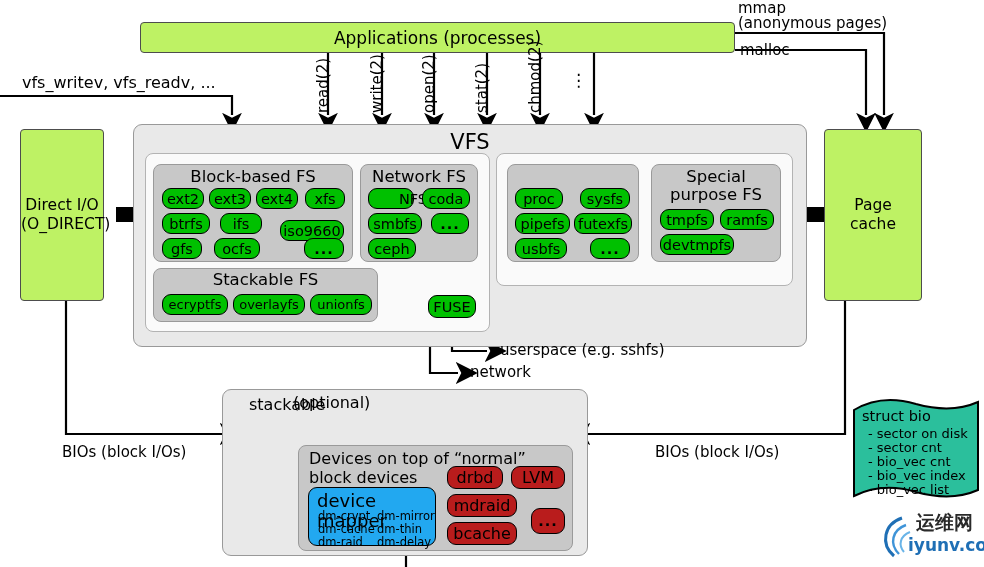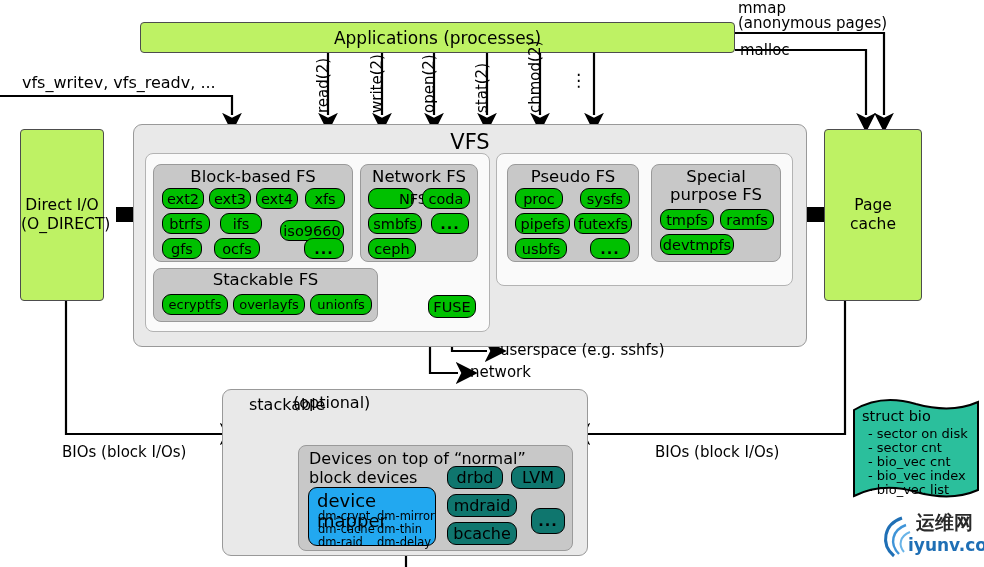--- a/index.html
+++ b/index.html
@@ -15,21 +15,21 @@
   .rr-grey{border:1.4px solid #9a9a9a;border-radius:8px;background:#c8c8c8;}
 
   .ctr{display:flex;align-items:center;justify-content:center;text-align:center;}
   .grouptitle{position:absolute;left:0;right:0;text-align:center;font-size:16.5px;line-height:18px;}
 
   .pill{position:absolute;box-sizing:border-box;background:#00c000;
         border:1.6px solid #000;border-radius:9px;
         display:flex;align-items:center;justify-content:center;
         font-size:14.5px;line-height:14px;color:#000;white-space:nowrap;}
   .pill.sm{font-size:13px;}
-  .pill.blue{background:#0f766e;}
+  .pill.blue{background:#b91c1c;}
   .pill.dots{letter-spacing:1px;font-weight:bold;}
 
   .lbl{position:absolute;white-space:nowrap;font-size:15px;line-height:17px;}
   .lbl.big{font-size:16px;}
   .vert{position:absolute;white-space:nowrap;font-size:15px;
         transform-origin:0 0;transform:rotate(-90deg);}
 
   .connector{position:absolute;background:#000;}
 
   .dmbox{position:absolute;box-sizing:border-box;background:#22a8f0;
@@ -142,21 +142,21 @@
   <div class="box rr-light" style="left:133px;top:124px;width:674px;height:223px;">
     <div style="position:absolute;left:0;right:0;top:5px;text-align:center;font-size:21px;">VFS</div>
   </div>
 
   <div class="box rr-white" style="left:145px;top:153px;width:345px;height:179px;"></div>
 
   <div class="box rr-white" style="left:496px;top:153px;width:297px;height:133px;"></div>
 
   <div class="box rr-grey" style="left:153px;top:164px;width:200px;height:98px;">
     <div class="grouptitle" style="top:3px;">Block-based FS</div>
-    <div class="pill" style="left:8px;top:23px;width:42px;height:21px;border-radius:8px;">ext2</div>
+    <div class="pill" style="left:8px;top:23px;width:42px;height:21px;">ext2</div>
     <div class="pill" style="left:55px;top:23px;width:42px;height:21px;">ext3</div>
     <div class="pill" style="left:102px;top:23px;width:42px;height:21px;">ext4</div>
     <div class="pill" style="left:151px;top:23px;width:40px;height:21px;">xfs</div>
     <div class="pill" style="left:8px;top:48px;width:48px;height:21px;">btrfs</div>
     <div class="pill" style="left:66px;top:48px;width:42px;height:21px;">ifs</div>
     <div class="pill" style="left:126px;top:48px;width:64px;height:21px;margin-top:7px;">iso9660</div>
     <div class="pill" style="left:8px;top:73px;width:40px;height:21px;">gfs</div>
     <div class="pill" style="left:60px;top:73px;width:46px;height:21px;">ocfs</div>
     <div class="pill dots" style="left:150px;top:73px;width:40px;height:21px;">...</div>
   </div>
@@ -173,21 +173,20 @@
   <div class="box rr-grey" style="left:153px;top:268px;width:225px;height:54px;">
     <div class="grouptitle" style="top:2px;">Stackable FS</div>
     <div class="pill sm" style="left:8px;top:25px;width:66px;height:21px;">ecryptfs</div>
     <div class="pill sm" style="left:79px;top:25px;width:72px;height:21px;">overlayfs</div>
     <div class="pill sm" style="left:156px;top:25px;width:62px;height:21px;">unionfs</div>
   </div>
 
   <div class="pill" style="left:428px;top:295px;width:48px;height:23px;">FUSE</div>
 
   <div class="box rr-grey" style="left:507px;top:164px;width:132px;height:98px;">
-    <div class="grouptitle" style="top:3px;">Pseudo FS</div>
     <div class="pill" style="left:7px;top:23px;width:48px;height:21px;">proc</div>
     <div class="pill" style="left:72px;top:23px;width:50px;height:21px;">sysfs</div>
     <div class="pill" style="left:7px;top:48px;width:55px;height:21px;">pipefs</div>
     <div class="pill" style="left:66px;top:48px;width:58px;height:21px;">futexfs</div>
     <div class="pill" style="left:7px;top:73px;width:52px;height:21px;">usbfs</div>
     <div class="pill dots" style="left:82px;top:73px;width:40px;height:21px;">...</div>
   </div>
 
   <div class="box rr-grey" style="left:651px;top:164px;width:130px;height:98px;">
     <div class="grouptitle" style="top:3px;">Special</div>

